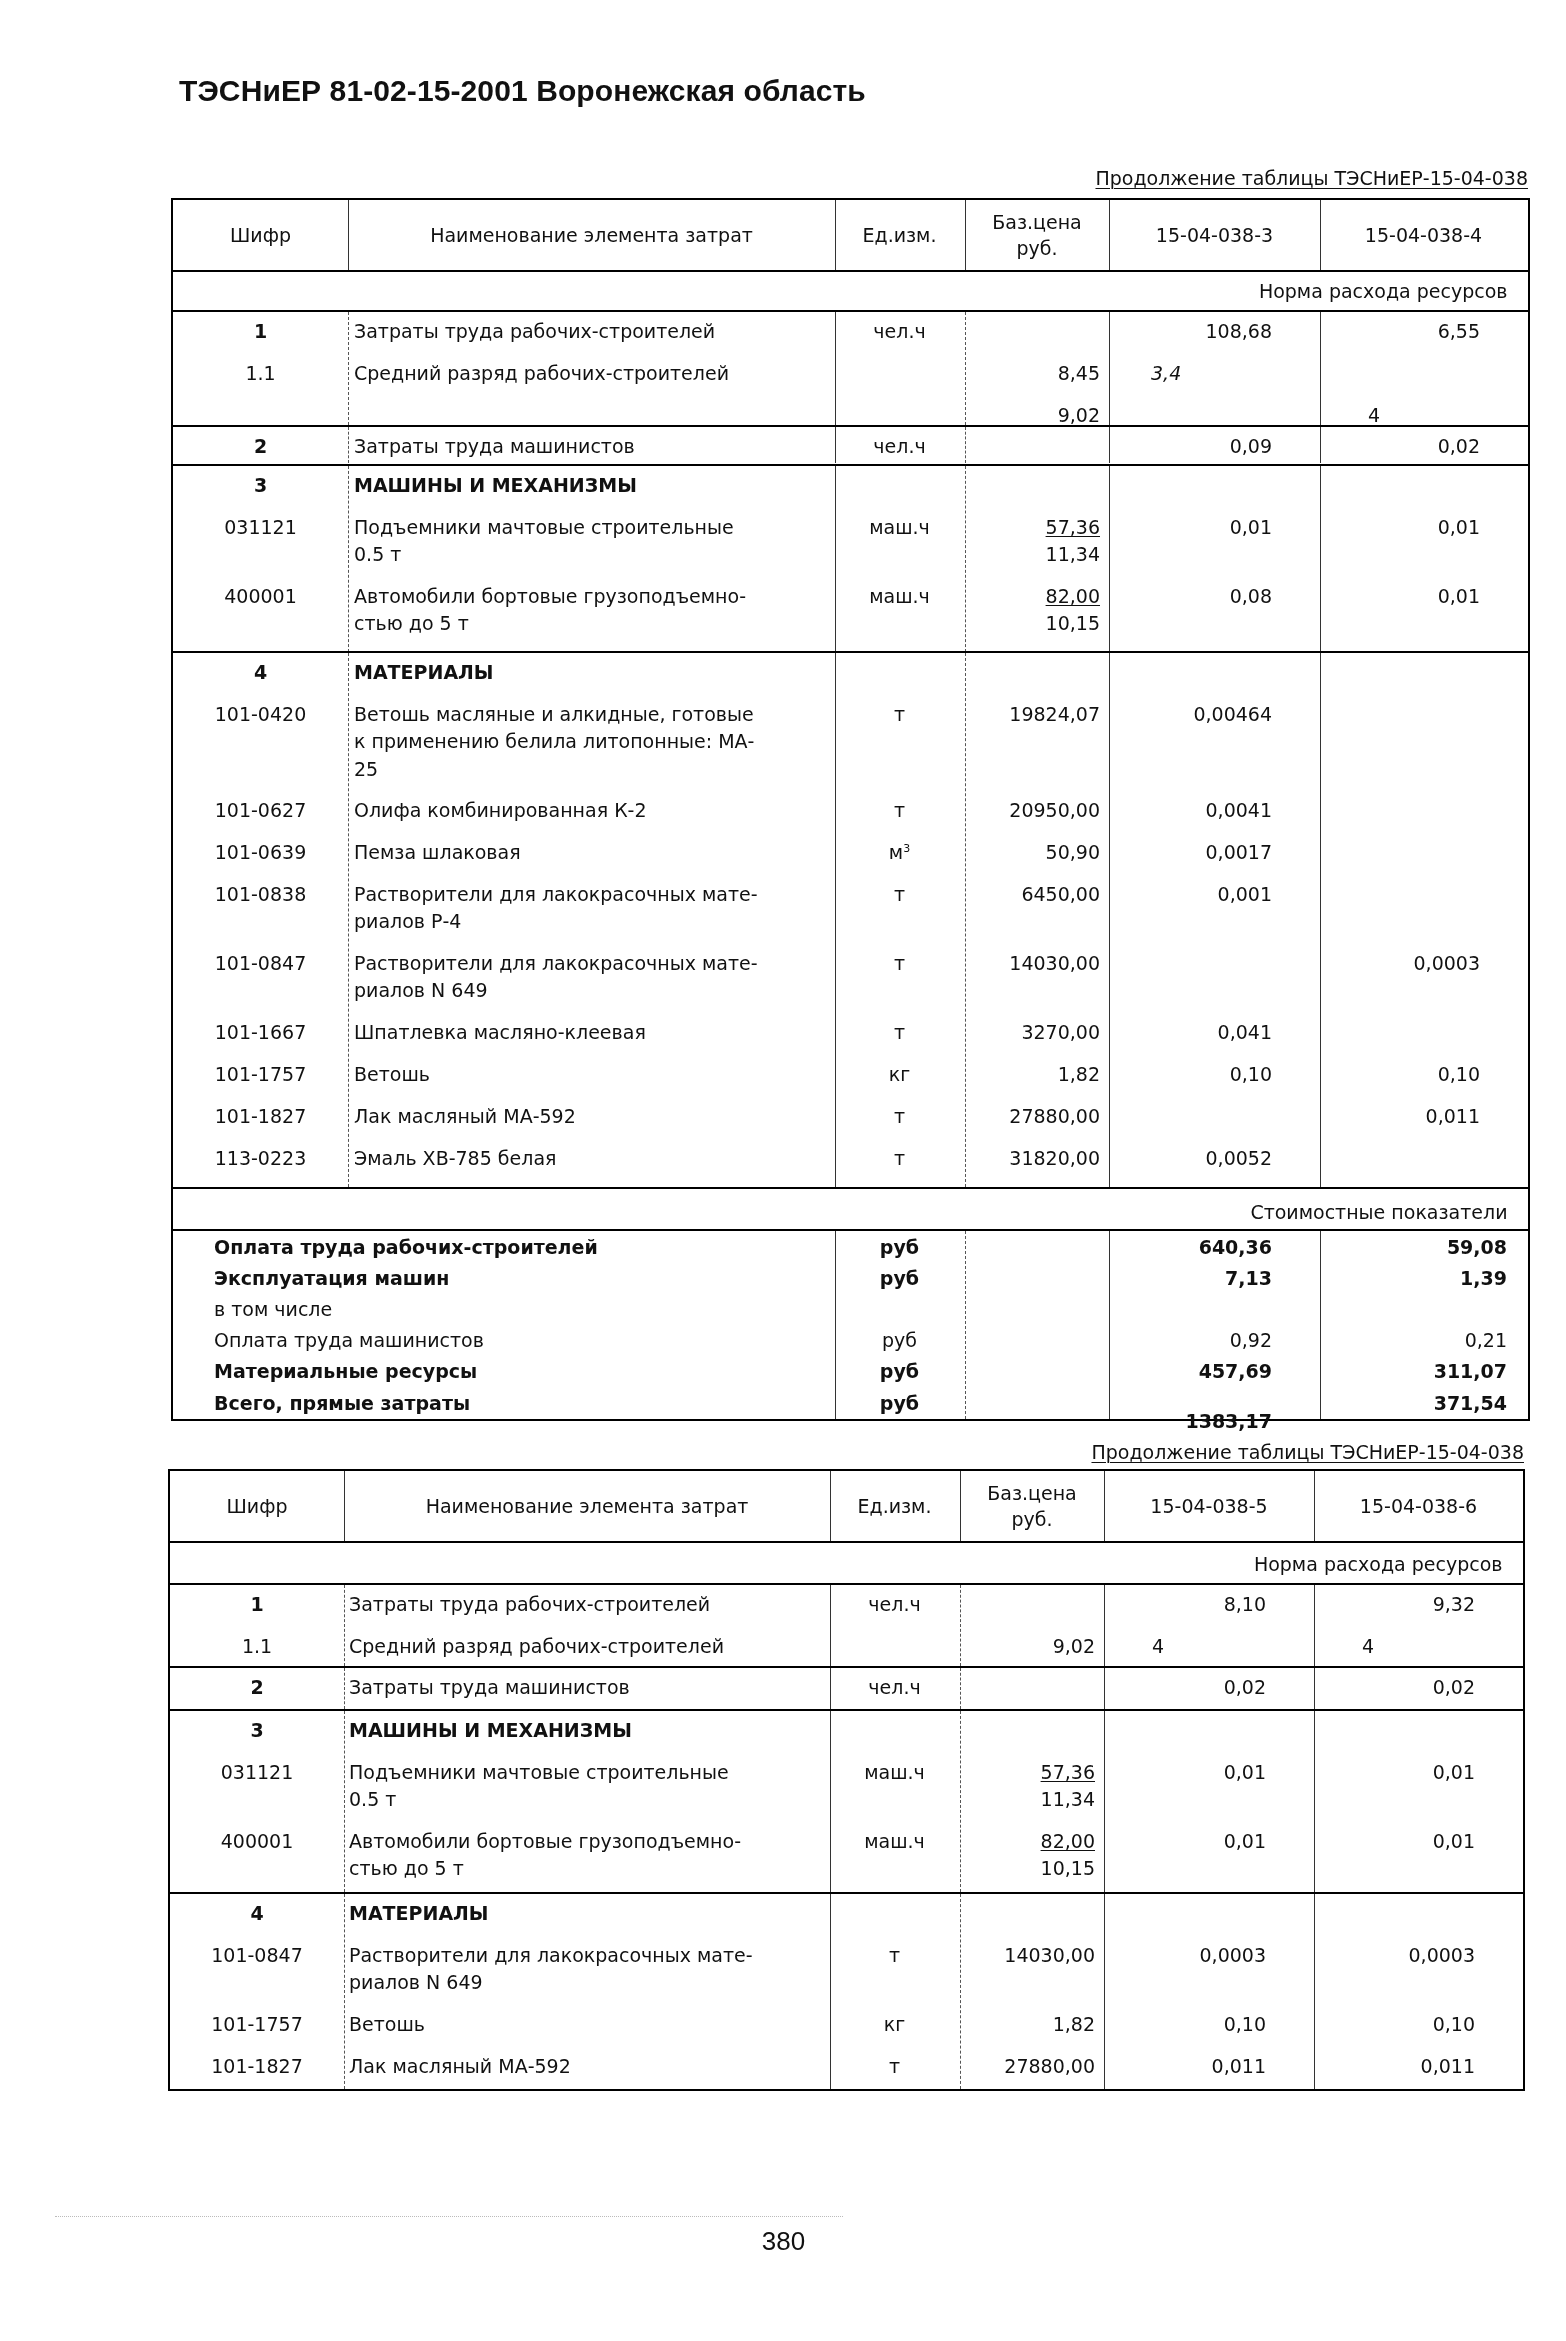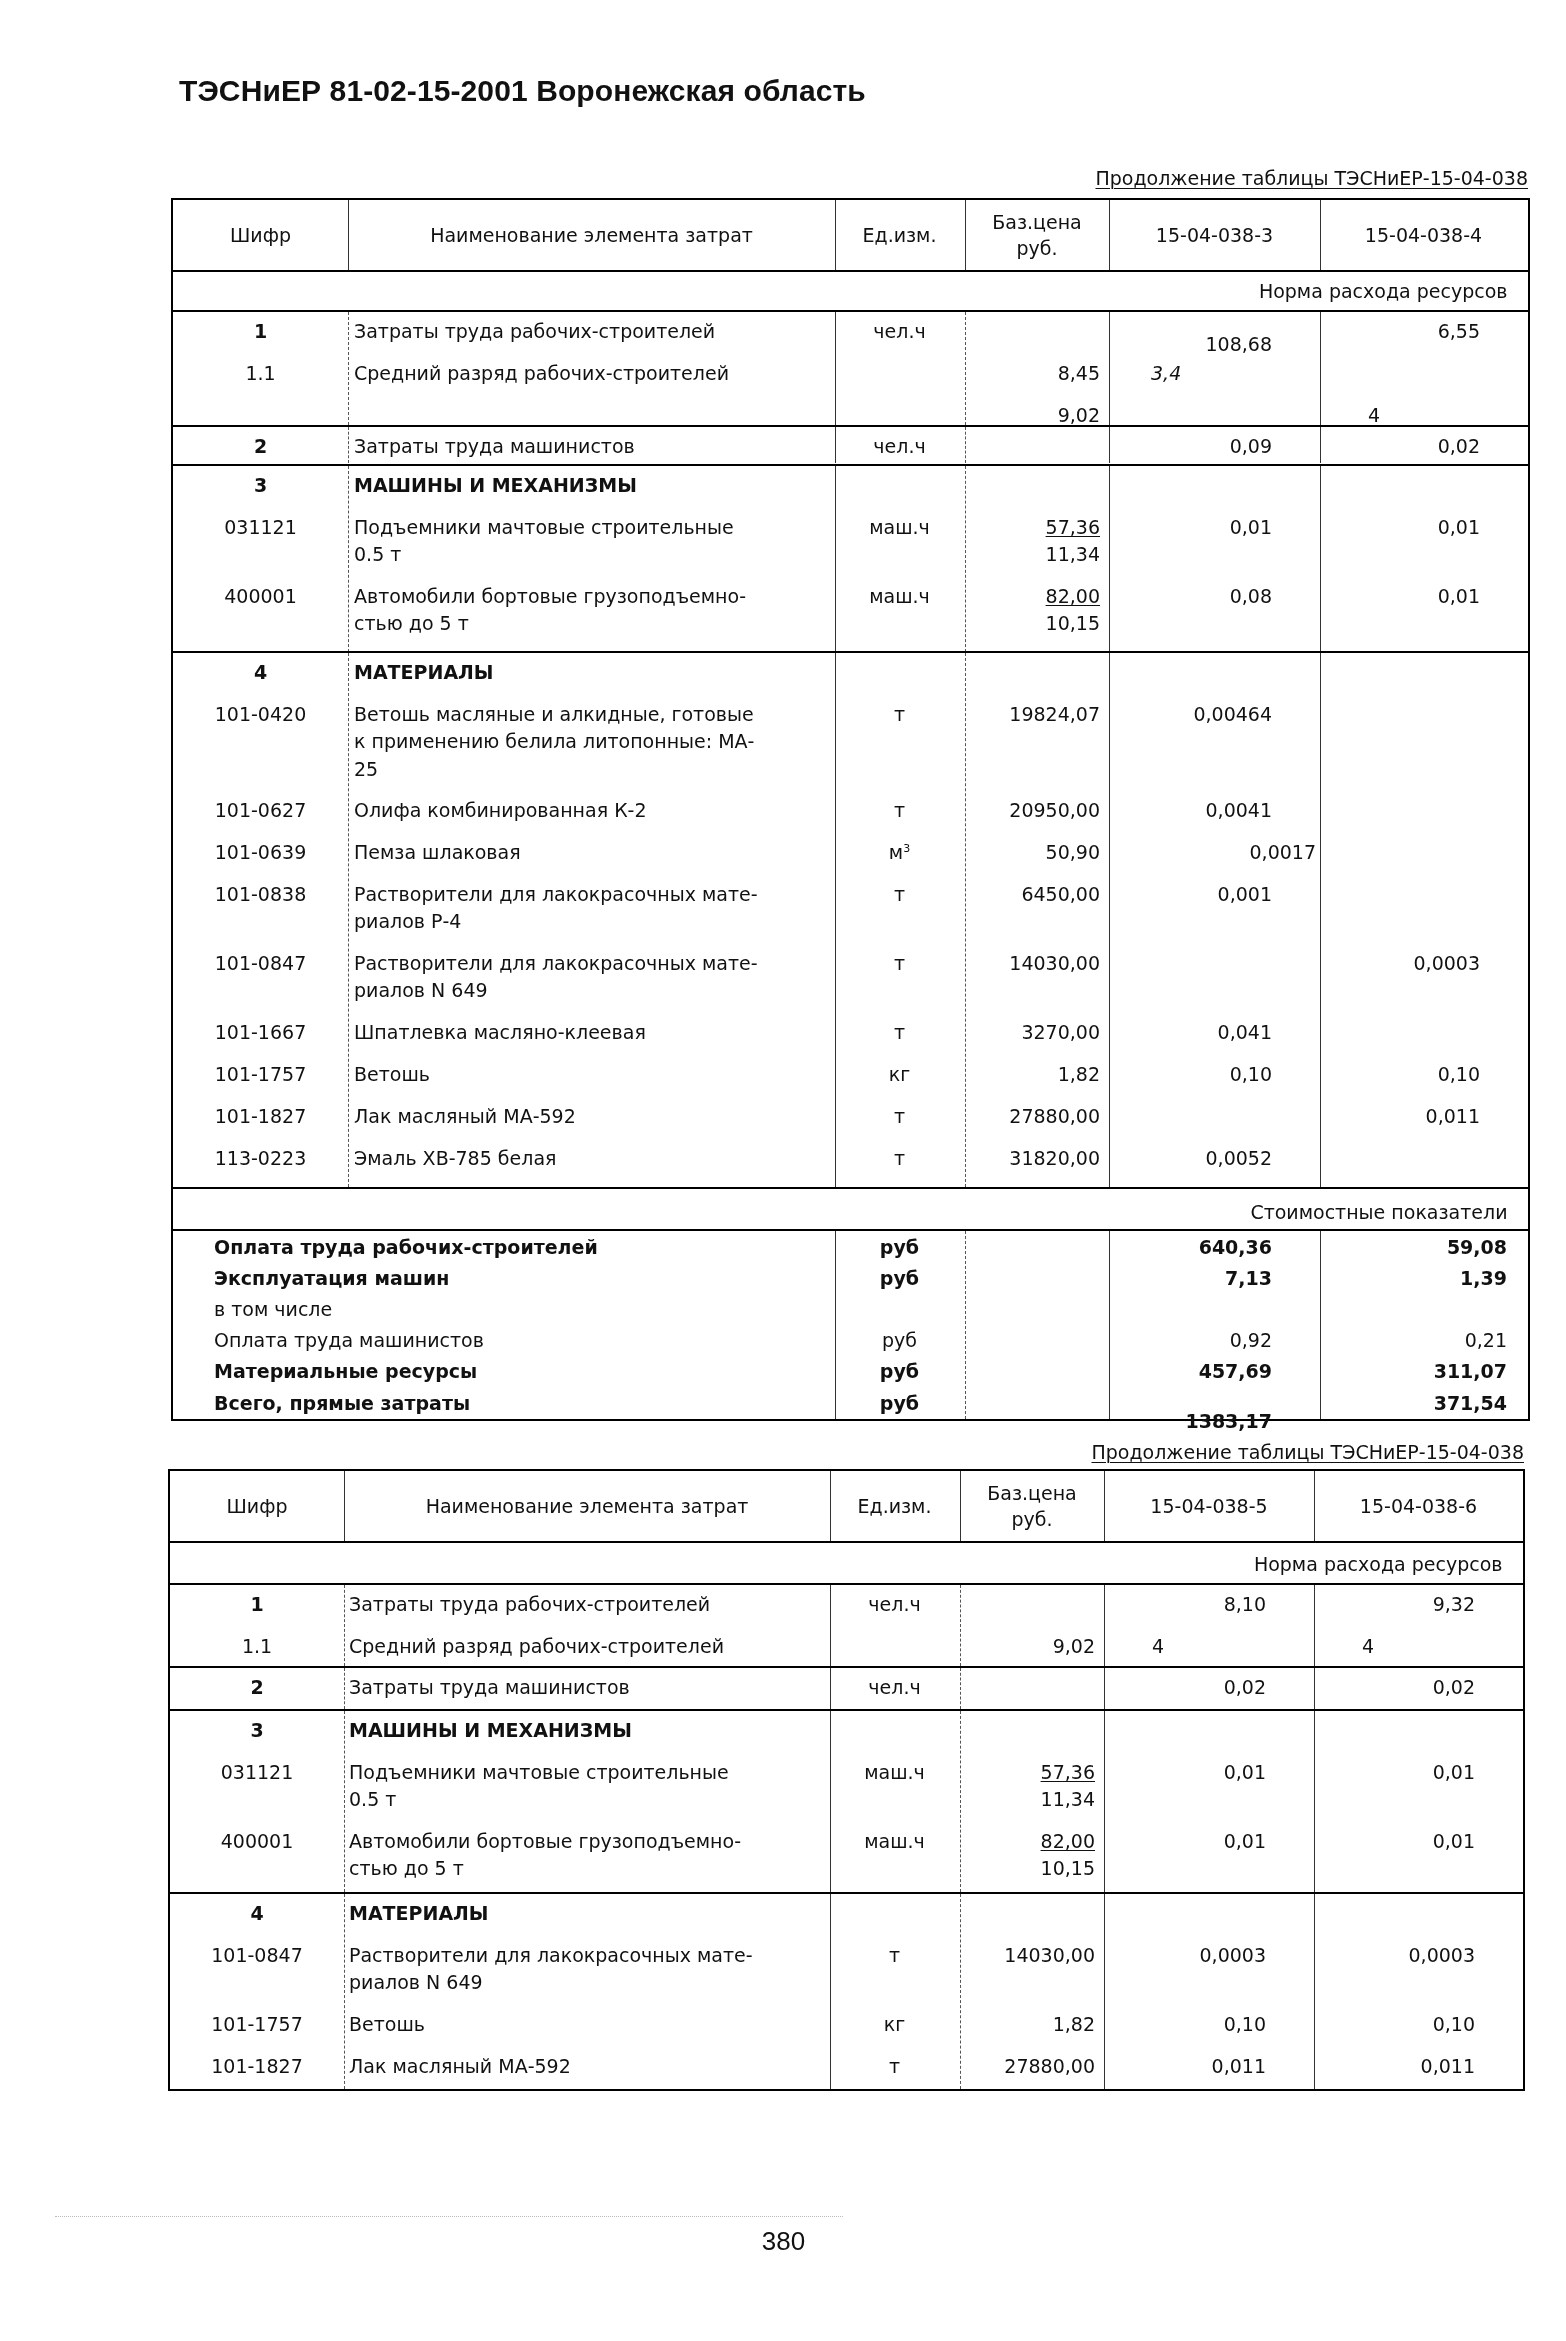--- a/index.html
+++ b/index.html
@@ -58,21 +58,21 @@
     <div class="row thick-top" style="top: 110px; height: 115px;">
       <div class="vline dashed" style="left: 175px;"></div>
       <div class="vline" style="left: 662px;"></div>
       <div class="vline dashed" style="left: 792px;"></div>
       <div class="vline" style="left: 936px;"></div>
       <div class="vline" style="left: 1147px;"></div>
       <div class="row" style="top: 6.2px; height: 27px;">
         <div class="cell c-code bold" style="left: 0px; width: 175px;">1</div>
         <div class="cell" style="left: 181px; top: 0px;">Затраты труда рабочих-строителей</div>
         <div class="cell c-center" style="left: 662px; width: 129px;">чел.ч</div>
-        <div class="cell c-right" style="left: 936px; width: 163px; margin-top: 13px;">108,68</div>
+        <div class="cell c-right" style="left: 936px; width: 163px;">108,68</div>
         <div class="cell c-right" style="left: 1147px; width: 160px;">6,55</div>
       </div>
       <div class="row" style="top: 48px; height: 27px;">
         <div class="cell c-code" style="left: 0px; width: 175px;">1.1</div>
         <div class="cell" style="left: 181px; top: 0px;">Средний разряд рабочих-строителей</div>
         <div class="cell c-center" style="left: 662px; width: 129px;"></div>
         <div class="cell c-right" style="left: 792px; width: 135px; top: 0px;">8,45</div>
         <div class="cell " style="left: 978px; font-style: italic;">3,4</div>
         <div class="cell c-right" style="left: 1147px; width: 160px;"></div>
       </div>
@@ -161,21 +161,21 @@
         <div class="cell c-center" style="left: 662px; width: 129px;">т</div>
         <div class="cell c-right" style="left: 792px; width: 135px; top: 0px;">20950,00</div>
         <div class="cell c-right" style="left: 936px; width: 163px;">0,0041</div>
         <div class="cell c-right" style="left: 1147px; width: 160px;"></div>
       </div>
       <div class="row" style="top: 186px; height: 27px;">
         <div class="cell c-code" style="left: 0px; width: 175px;">101-0639</div>
         <div class="cell" style="left: 181px; top: 0px;">Пемза шлаковая</div>
         <div class="cell c-center" style="left: 662px; width: 129px;">м<sup>3</sup></div>
         <div class="cell c-right" style="left: 792px; width: 135px; top: 0px;">50,90</div>
-        <div class="cell c-right" style="left: 936px; width: 163px; margin-left: 44px;">0,0017</div>
+        <div class="cell c-right" style="left: 936px; width: 163px;">0,0017</div>
         <div class="cell c-right" style="left: 1147px; width: 160px;"></div>
       </div>
       <div class="row" style="top: 228px; height: 55px;">
         <div class="cell c-code" style="left: 0px; width: 175px;">101-0838</div>
         <div class="cell" style="left: 181px; top: 0px;">Растворители для лакокрасочных мате-</div>
         <div class="cell" style="left: 181px; top: 27px;">риалов Р-4</div>
         <div class="cell c-center" style="left: 662px; width: 129px;">т</div>
         <div class="cell c-right" style="left: 792px; width: 135px; top: 0px;">6450,00</div>
         <div class="cell c-right" style="left: 936px; width: 163px;">0,001</div>
         <div class="cell c-right" style="left: 1147px; width: 160px;"></div>

